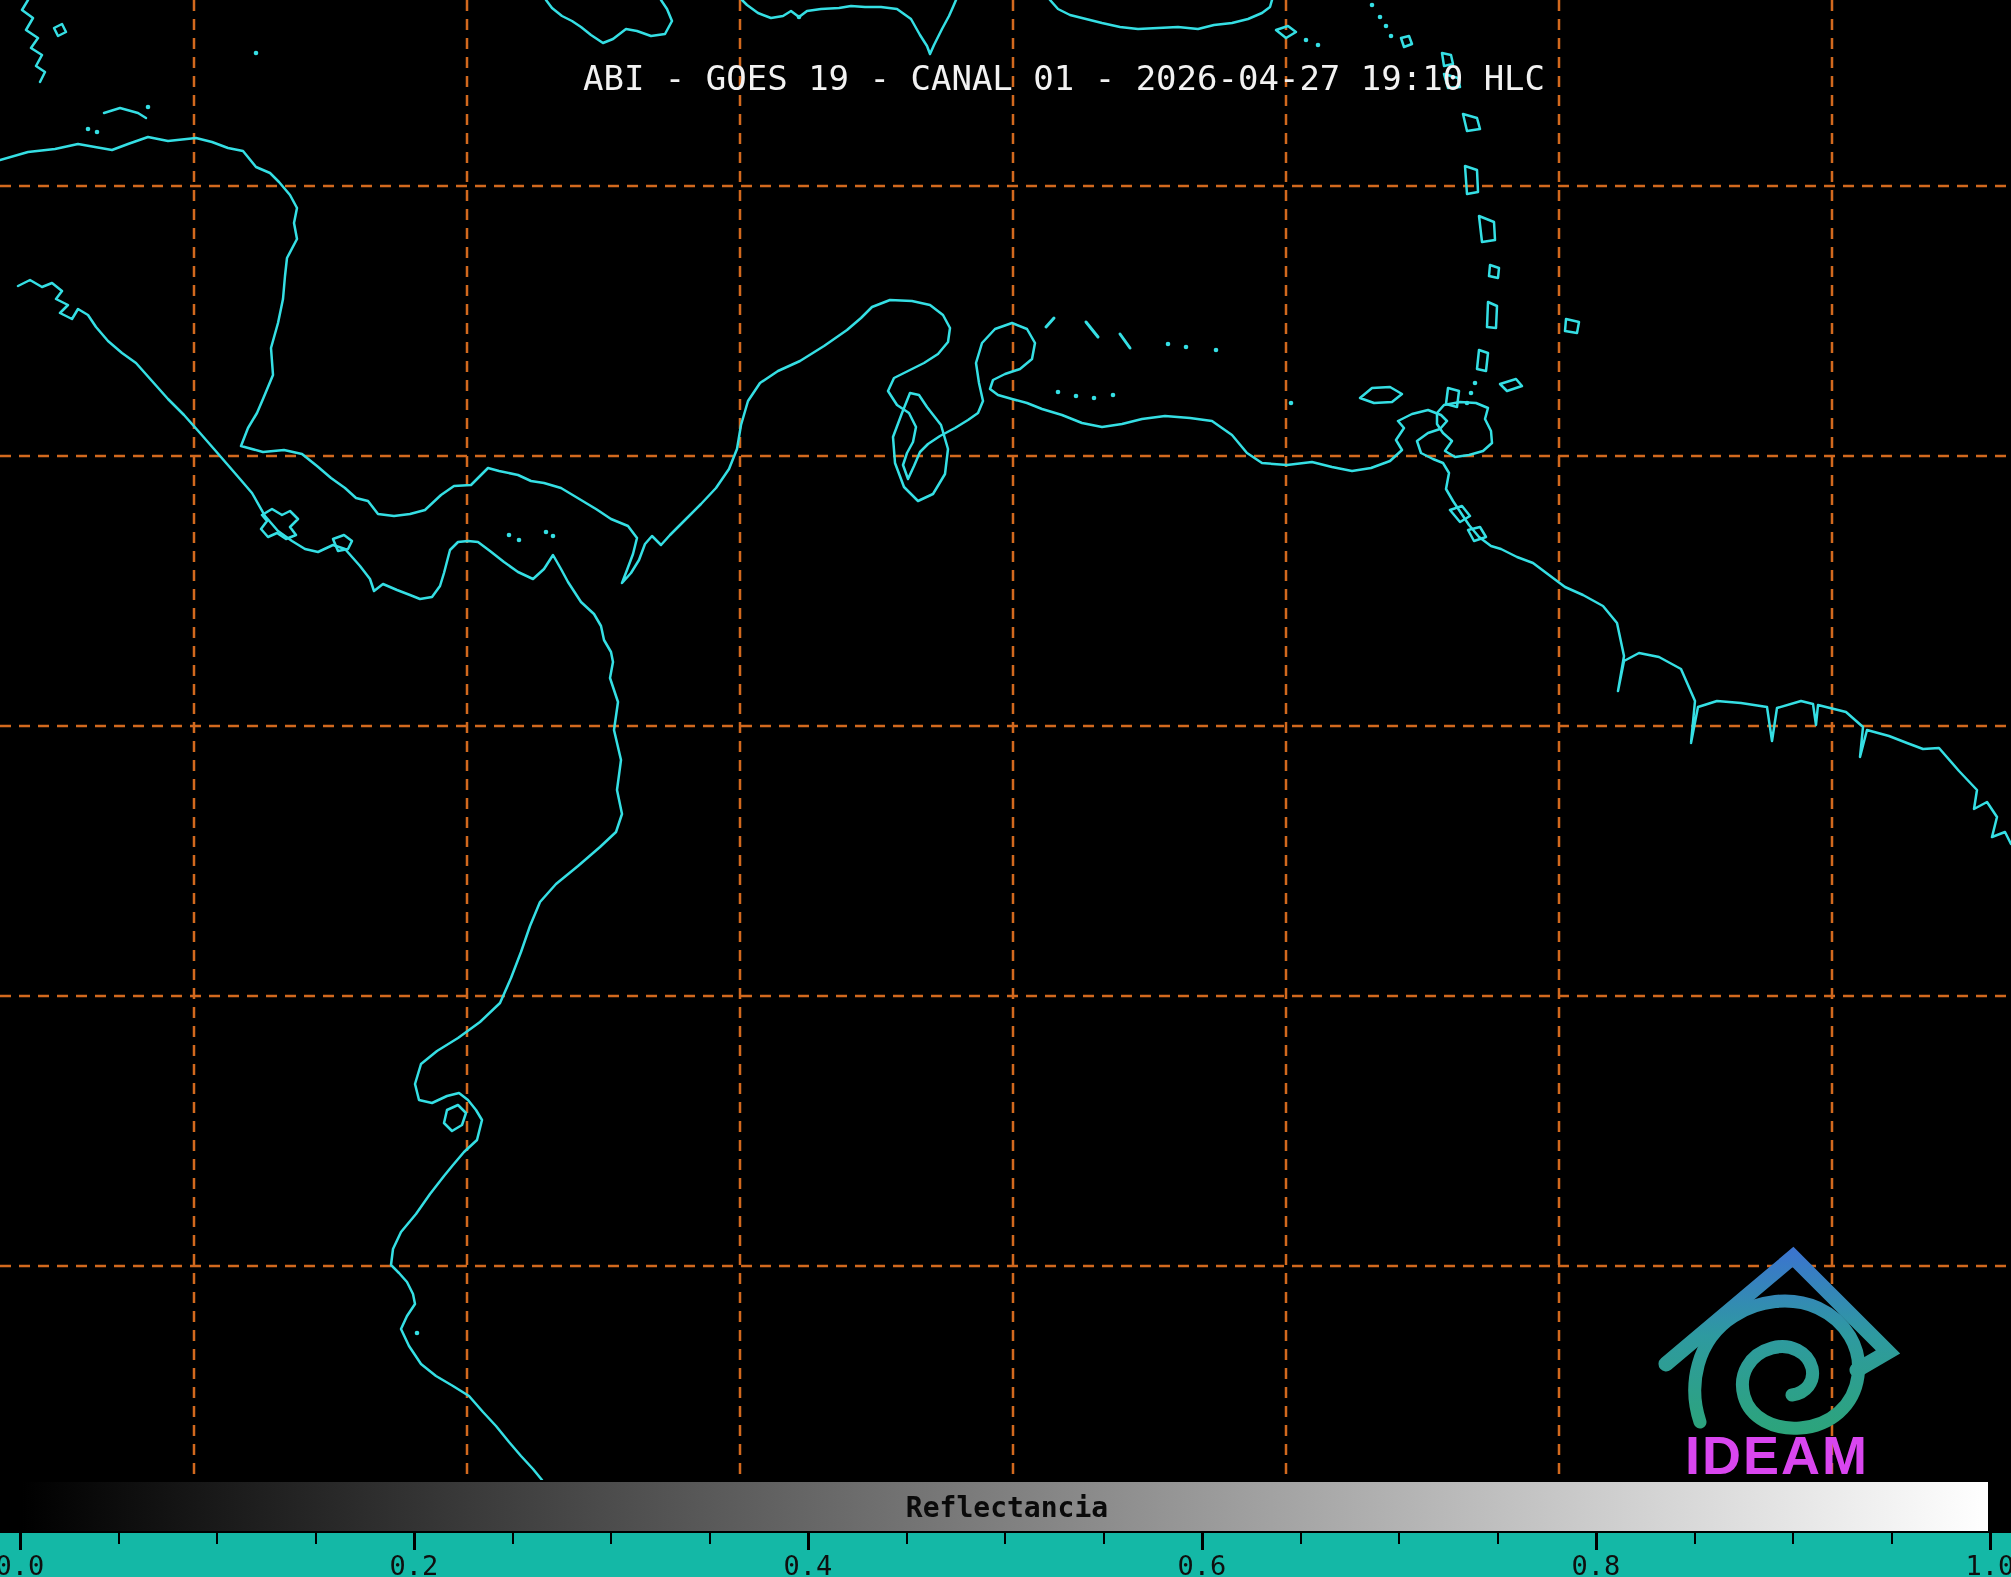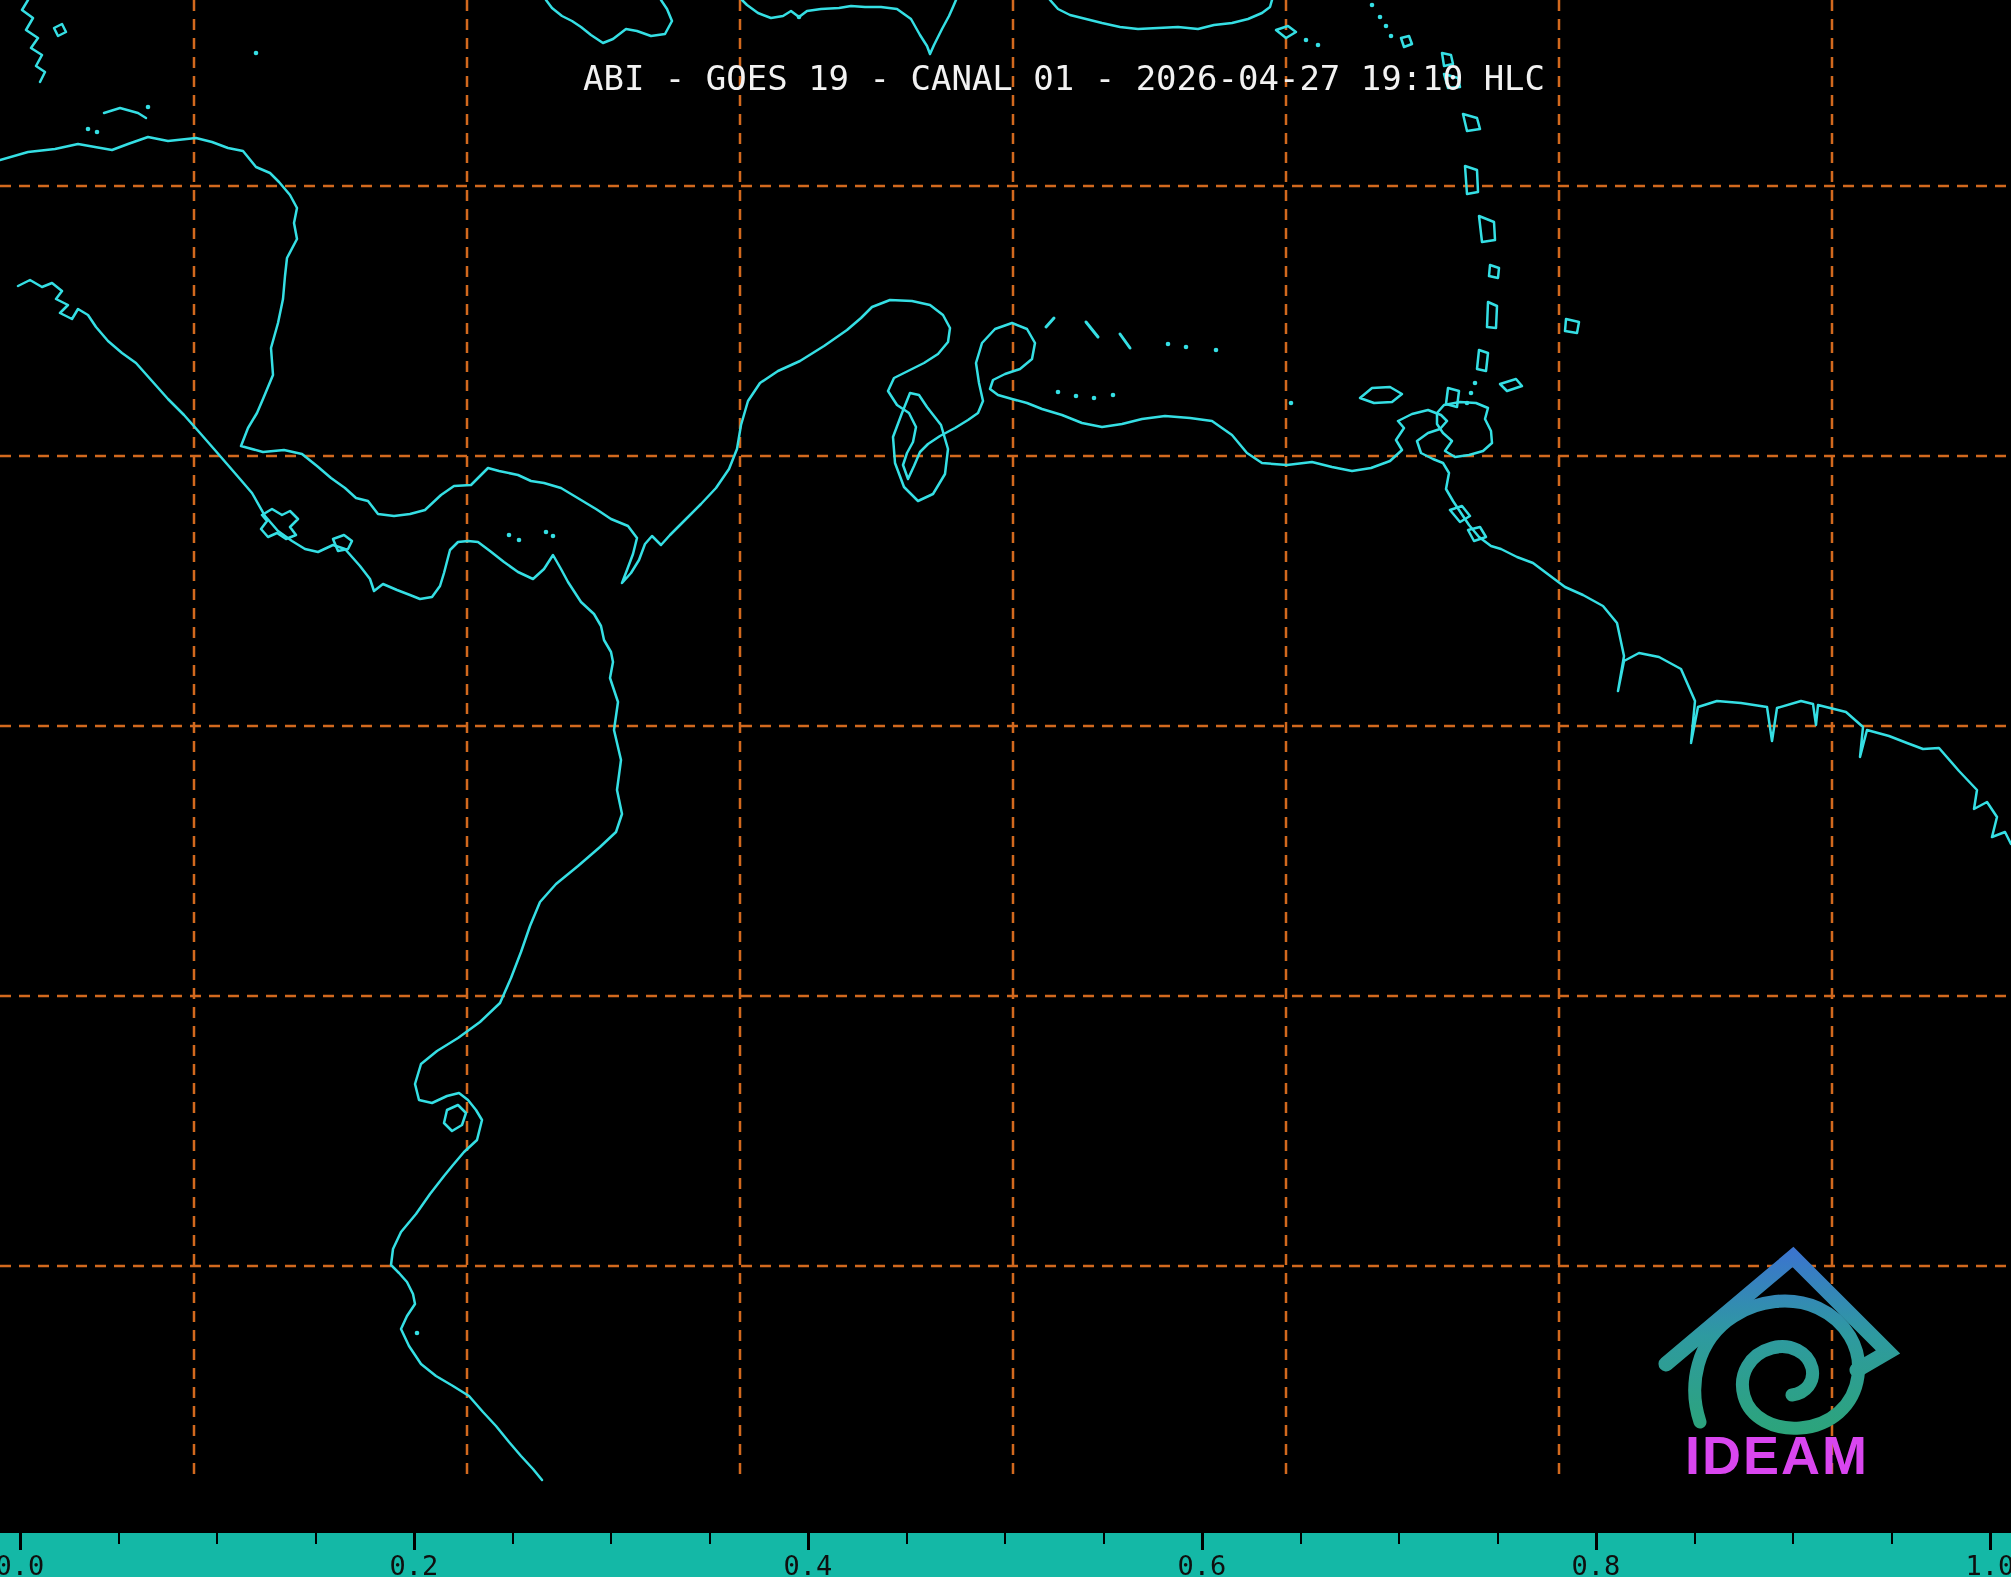--- a/index.html
+++ b/index.html
@@ -142,20 +142,23 @@
     <g>
       <path d="M 1666 1364 L 1793 1257 L 1888 1352 L 1857 1370" fill="none" stroke="url(#lg-logo)" stroke-width="15" stroke-linecap="round" stroke-linejoin="miter"></path>
       <path d="M 1700 1422 C 1688 1386 1696 1340 1734 1316 C 1758 1300 1792 1296 1818 1308 C 1846 1321 1862 1348 1858 1376 C 1854 1406 1830 1426 1800 1428 C 1774 1430 1750 1418 1744 1396 C 1738 1374 1750 1354 1772 1348 C 1790 1343 1808 1352 1812 1368 C 1815 1382 1806 1393 1792 1395" fill="none" stroke="url(#lg-logo)" stroke-width="13" stroke-linecap="round"></path>
     </g>
   </svg>
 
   <div id="image-title">ABI - GOES 19 - CANAL 01 - 2026-04-27 19:10 HLC</div>
 
   <div id="ideam-text" style="color: #d946ef;">IDEAM</div>
 
+  <div id="colorbar" style="background: linear-gradient(to right, rgb(0, 0, 0), rgb(255, 255, 255));">
+    <div id="colorbar-label">Reflectancia</div>
+  </div>
 
   <div id="bottom-strip">
       <div class="cb-tick major" style="left: 18.5px;"></div>
       <div class="cb-tick-label" style="left: 20px;">0.0</div>
       <div class="cb-tick minor" style="left: 117.5px;"></div>
       <div class="cb-tick minor" style="left: 216px;"></div>
       <div class="cb-tick minor" style="left: 314.5px;"></div>
       <div class="cb-tick major" style="left: 412.5px;"></div>
       <div class="cb-tick-label" style="left: 414px;">0.2</div>
       <div class="cb-tick minor" style="left: 511.5px;"></div>

